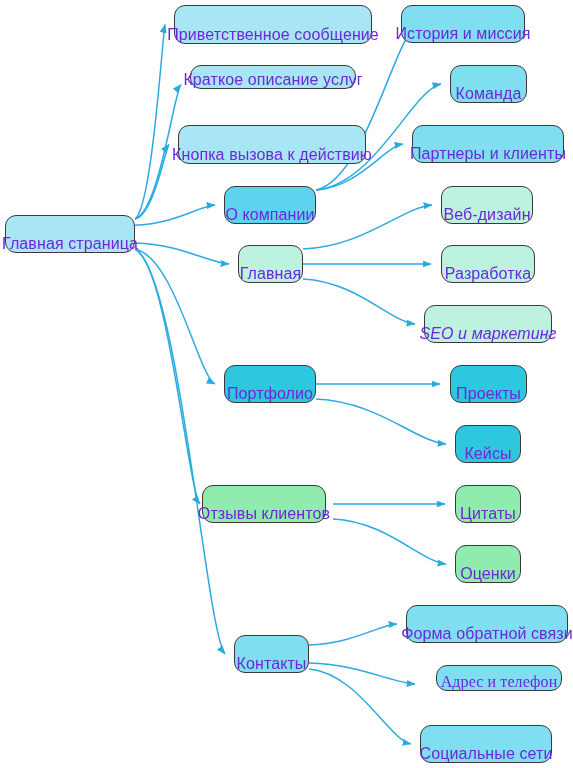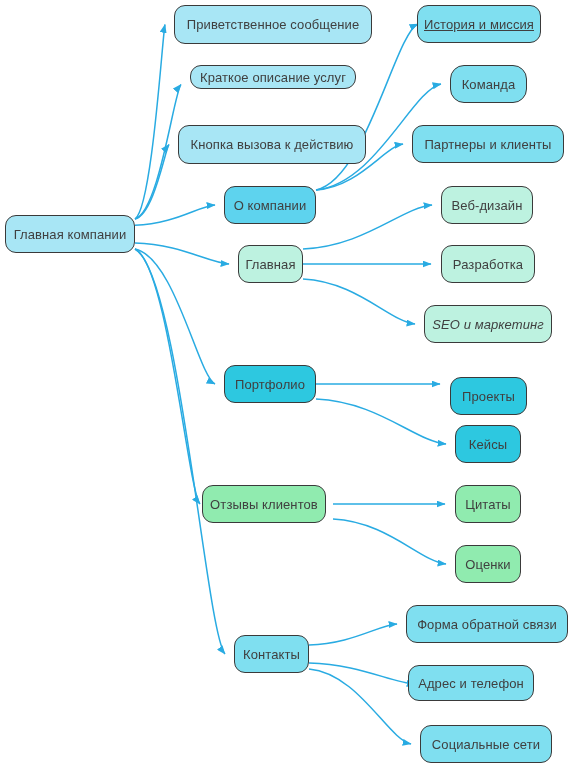--- a/index.html
+++ b/index.html
@@ -9,23 +9,23 @@
     background:#ffffff;
     font-family:"Liberation Sans","DejaVu Sans",sans-serif;
     overflow:hidden;
   }
   svg#edges{position:absolute;left:0;top:0;width:573px;height:768px;}
   .node{
     position:absolute;
     box-sizing:border-box;
     border:1.6px solid #3a3a3a;
     border-radius:11px;
-    display:flex;align-items:center;justify-content:center;
-    color:#404040;
-    font-size:13px;
+    display:flex;align-items:flex-end;justify-content:center;
+    color:#6d28d9;
+    font-size:16px;
     line-height:1;
     white-space:nowrap;
     letter-spacing:0.1px;
   }
   .node span{pointer-events:none;}
 </style>
 </head>
 <body>
 
 <div id="canvas">
@@ -54,79 +54,79 @@
         <path d="M316,399 C378.1,401.7 415.36,441.3 446,444" marker-end="url(#ah)" stroke="#29abe2"></path>
         <path d="M333,504 L445,504" marker-end="url(#ah)" stroke="#29abe2"></path>
         <path d="M333,519 C387.45,521.7 420.12,561.3 446,564" marker-end="url(#ah)" stroke="#29abe2"></path>
         <path d="M309,645 C352.2,643.74 378.12,625.26 397,624" marker-end="url(#ah)" stroke="#29abe2"></path>
         <path d="M309,663 C360.3,664.26 391.08,682.74 415,684" marker-end="url(#ah)" stroke="#29abe2"></path>
         <path d="M309,669 C358.5,673.5 388.2,739.5 411,744" marker-end="url(#ah)" stroke="#29abe2"></path>
       </g>
   </svg>
   <div id="node-layer">
       <div class="node" style="left: 5px; top: 215px; width: 130px; height: 38px; background: rgb(168, 230, 245);">
-        <span>Главная компании</span>
+        <span>Главная страница</span>
       </div>
       <div class="node" style="left: 174px; top: 5px; width: 198px; height: 39px; background: rgb(168, 230, 245);">
         <span>Приветственное сообщение</span>
       </div>
       <div class="node" style="left: 190px; top: 65px; width: 166px; height: 24px; background: rgb(168, 230, 245);">
         <span>Краткое описание услуг</span>
       </div>
       <div class="node" style="left: 178px; top: 125px; width: 188px; height: 39px; background: rgb(168, 230, 245);">
         <span>Кнопка вызова к действию</span>
       </div>
       <div class="node" style="left: 224px; top: 186px; width: 92px; height: 38px; background: rgb(94, 211, 238);">
         <span>О компании</span>
       </div>
-      <div class="node" style="left: 417px; top: 5px; width: 124px; height: 38px; background: rgb(127, 223, 240); text-decoration: underline;">
+      <div class="node" style="left: 401px; top: 5px; width: 124px; height: 38px; background: rgb(127, 223, 240);">
         <span>История и миссия</span>
       </div>
-      <div class="node" style="left: 450px; top: 65px; width: 77px; height: 38px; background: rgb(127, 223, 240); border-radius: 14px;">
+      <div class="node" style="left: 450px; top: 65px; width: 77px; height: 38px; background: rgb(127, 223, 240);">
         <span>Команда</span>
       </div>
       <div class="node" style="left: 412px; top: 125px; width: 152px; height: 38px; background: rgb(127, 223, 240);">
         <span>Партнеры и клиенты</span>
       </div>
       <div class="node" style="left: 238px; top: 245px; width: 65px; height: 38px; background: rgb(189, 242, 224);">
         <span>Главная</span>
       </div>
       <div class="node" style="left: 441px; top: 186px; width: 92px; height: 38px; background: rgb(189, 242, 224);">
         <span>Веб-дизайн</span>
       </div>
       <div class="node" style="left: 441px; top: 245px; width: 94px; height: 38px; background: rgb(189, 242, 224);">
         <span>Разработка</span>
       </div>
       <div class="node" style="left: 424px; top: 305px; width: 128px; height: 38px; background: rgb(189, 242, 224); font-style: italic;">
         <span>SEO и маркетинг</span>
       </div>
       <div class="node" style="left: 224px; top: 365px; width: 92px; height: 38px; background: rgb(45, 200, 224);">
         <span>Портфолио</span>
       </div>
-      <div class="node" style="left: 450px; top: 365px; width: 77px; height: 38px; background: rgb(45, 200, 224); margin-top: 12px;">
+      <div class="node" style="left: 450px; top: 365px; width: 77px; height: 38px; background: rgb(45, 200, 224);">
         <span>Проекты</span>
       </div>
       <div class="node" style="left: 455px; top: 425px; width: 66px; height: 38px; background: rgb(45, 200, 224);">
         <span>Кейсы</span>
       </div>
       <div class="node" style="left: 202px; top: 485px; width: 124px; height: 38px; background: rgb(144, 235, 175);">
         <span>Отзывы клиентов</span>
       </div>
       <div class="node" style="left: 455px; top: 485px; width: 66px; height: 38px; background: rgb(144, 235, 175);">
         <span>Цитаты</span>
       </div>
       <div class="node" style="left: 455px; top: 545px; width: 66px; height: 38px; background: rgb(144, 235, 175);">
         <span>Оценки</span>
       </div>
       <div class="node" style="left: 234px; top: 635px; width: 75px; height: 38px; background: rgb(127, 223, 240);">
         <span>Контакты</span>
       </div>
       <div class="node" style="left: 406px; top: 605px; width: 162px; height: 38px; background: rgb(127, 223, 240);">
         <span>Форма обратной связи</span>
       </div>
-      <div class="node" style="left: 408px; top: 665px; width: 126px; height: 36px; background: rgb(127, 223, 240);">
+      <div class="node" style="left: 436px; top: 665px; width: 126px; height: 26px; background: rgb(127, 223, 240); font-family: Liberation Serif, serif;">
         <span>Адрес и телефон</span>
       </div>
       <div class="node" style="left: 420px; top: 725px; width: 132px; height: 38px; background: rgb(127, 223, 240);">
         <span>Социальные сети</span>
       </div>
     </div>
 </div>
 
 </body></html>

